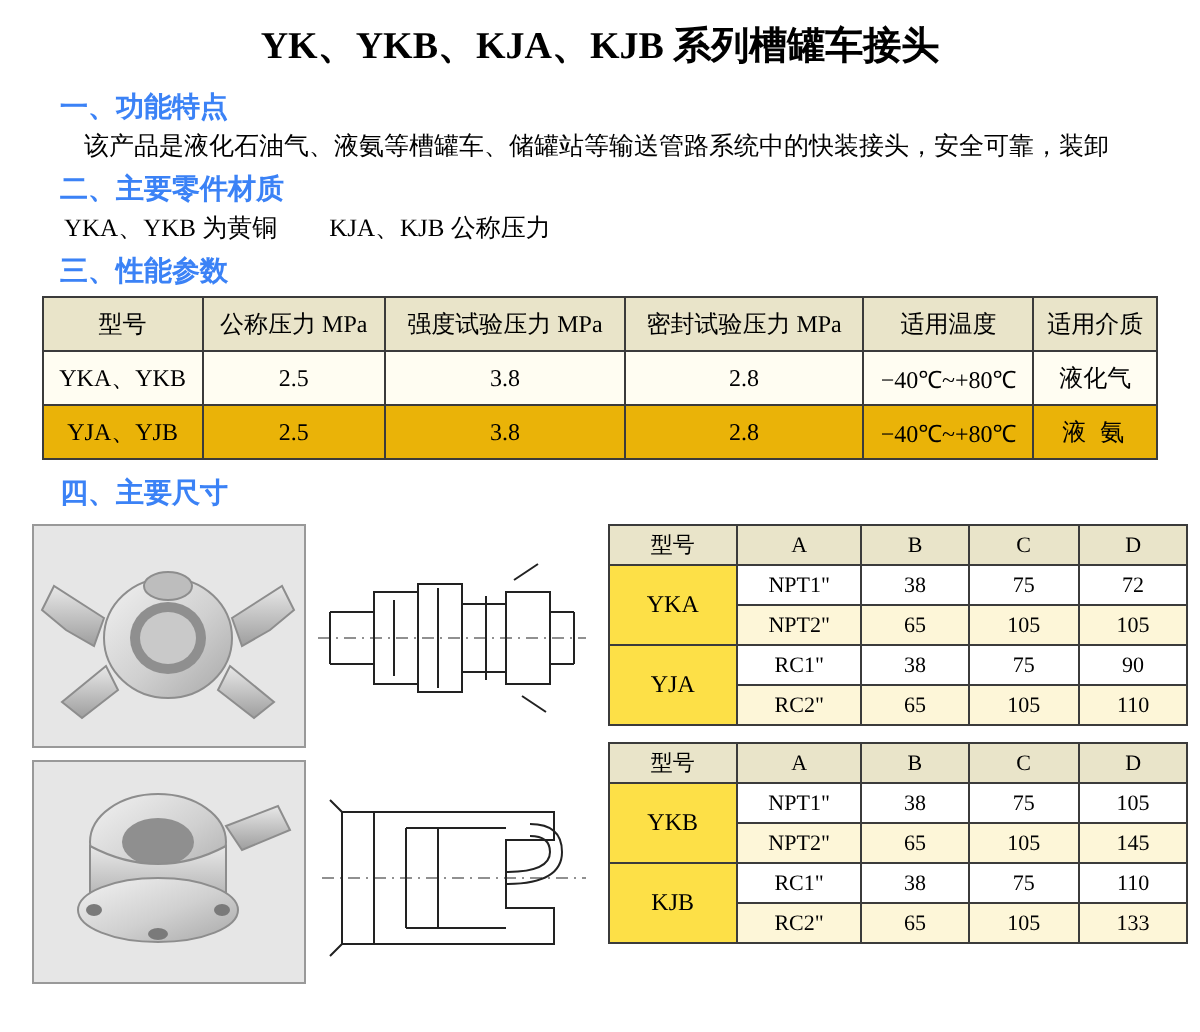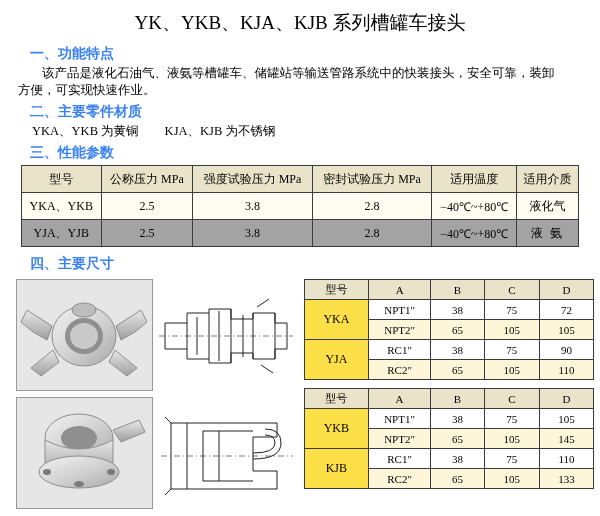--- a/index.html
+++ b/index.html
@@ -18,21 +18,21 @@
   .page {
     width: 600px;
     height: 516px;
     position: relative;
     box-sizing: border-box;
     padding: 0 12px;
   }
   .title {
     text-align: center;
     font-family: "Liberation Serif", serif;
-    font-weight: normal;
+    font-weight: bold;
     font-size: 19px;
     letter-spacing: 0px;
     padding-top: 10px;
     padding-bottom: 5px;
     color: #000;
   }
   .section-head {
     color: #3b82f6;
     font-weight: bold;
     font-size: 14px;
@@ -74,21 +74,21 @@
     text-align: center;
     font-size: 12px;
     height: 26px;
     padding: 0 2px;
   }
   table.spec th {
     background: #e9e4c9;
     font-weight: normal;
   }
   table.spec tr.row-a td { background: #fffdf2; }
-  table.spec tr.row-b td { background: #a3a3a3; }
+  table.spec tr.row-b td { background: #eab308; }
   .cell-wide { letter-spacing: 2px; }
 
   
   .bottom {
     margin-top: 6px;
     display: flex;
     flex-direction: row;
     align-items: flex-start;
   }
   .figs {
@@ -152,25 +152,24 @@
 </style>
 </head>
 <body>
 
 <div class="page">
 
   <div class="title">YK、YKB、KJA、KJB 系列槽罐车接头</div>
 
   <div class="section-head">一、功能特点</div>
   <div class="para">该产品是液化石油气、液氨等槽罐车、储罐站等输送管路系统中的快装接头，安全可靠，装卸</div>
-  <div class="para2">方便，可实现快速作业。</div>
 
   <div class="section-head">二、主要零件材质</div>
   <div class="material-line">
-    <span>YKA、YKB 为黄铜</span><span class="gap"></span><span>KJA、KJB 为不锈钢</span>
+    <span>YKA、YKB 为黄铜</span><span class="gap"></span><span>KJA、KJB 公称压力</span>
   </div>
 
   <div class="section-head">三、性能参数</div>
 
   <table class="spec">
     <thead>
       <tr>
         <th>型号</th>
         <th>公称压力 MPa</th>
         <th>强度试验压力 MPa</th>

